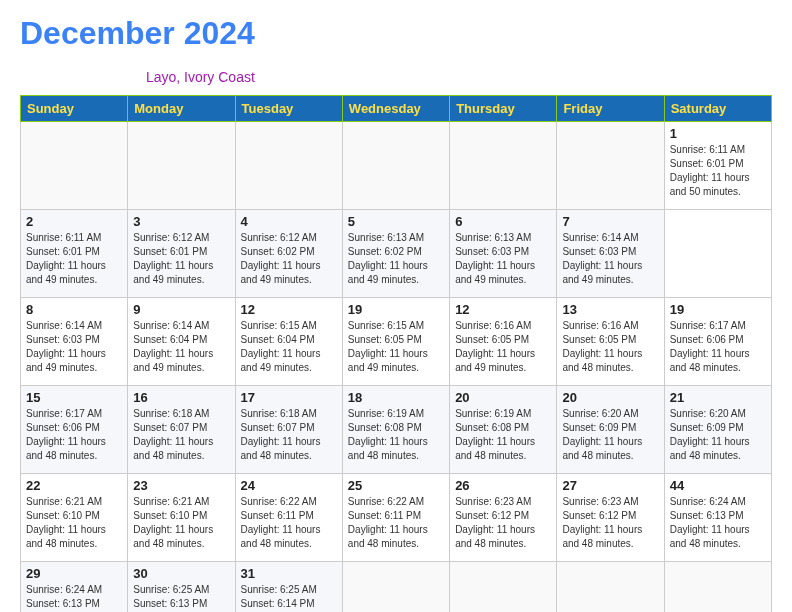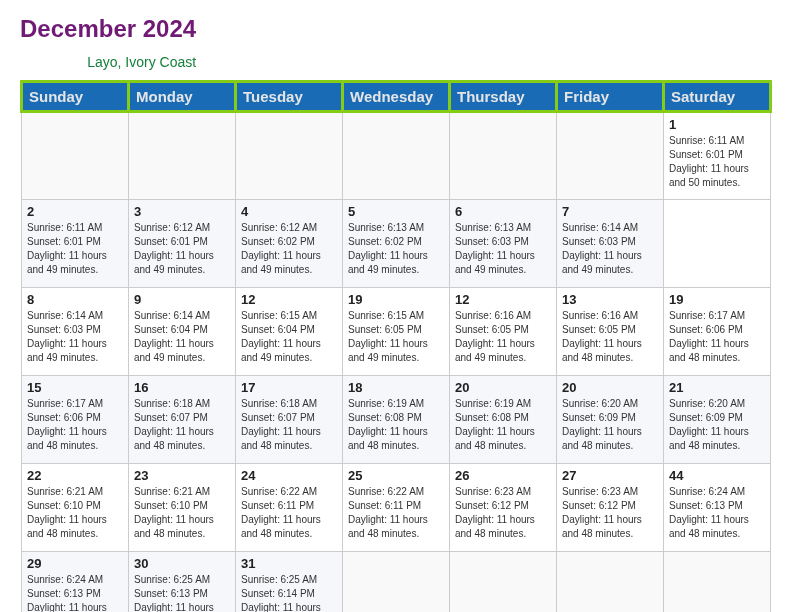--- a/index.html
+++ b/index.html
@@ -36,45 +36,45 @@
     .logo-text span.general { color: #333; }
     .logo-text span.blue { color: #1a6bb5; }
     .logo-icon {
       width: 28px;
       height: 28px;
     }
     .title-block {
       text-align: right;
     }
     .month-title {
-      font-size: 24px;
-      font-weight: bold;
-      color: #701a75;
+      font-size: 32px;
+      font-weight: bold;
+      color: #3b82f6;
       line-height: 1.1;
     }
     .location {
       font-size: 14px;
-      color: #15803d;
-      margin-top: 12px;
+      color: #a21caf;
+      margin-top: 18px;
     }
     .calendar {
       flex: 1;
       border: 1px solid #ccc;
       border-collapse: collapse;
       width: 100%;
       table-layout: fixed;
     }
     .calendar th {
       background-color: #1a6bb5;
-      color: #e5e5e5;
-      font-size: 15px;
+      color: #fde047;
+      font-size: 13px;
       font-weight: bold;
       padding: 5px 6px;
       text-align: left;
-      border: 3px solid #84cc16;
+      border: 1px solid #84cc16;
     }
     .calendar td {
       border: 1px solid #ccc;
       vertical-align: top;
       padding: 4px 5px;
       font-size: 9.5px;
       color: #333;
       background: #fff;
       height: 88px;
     }

